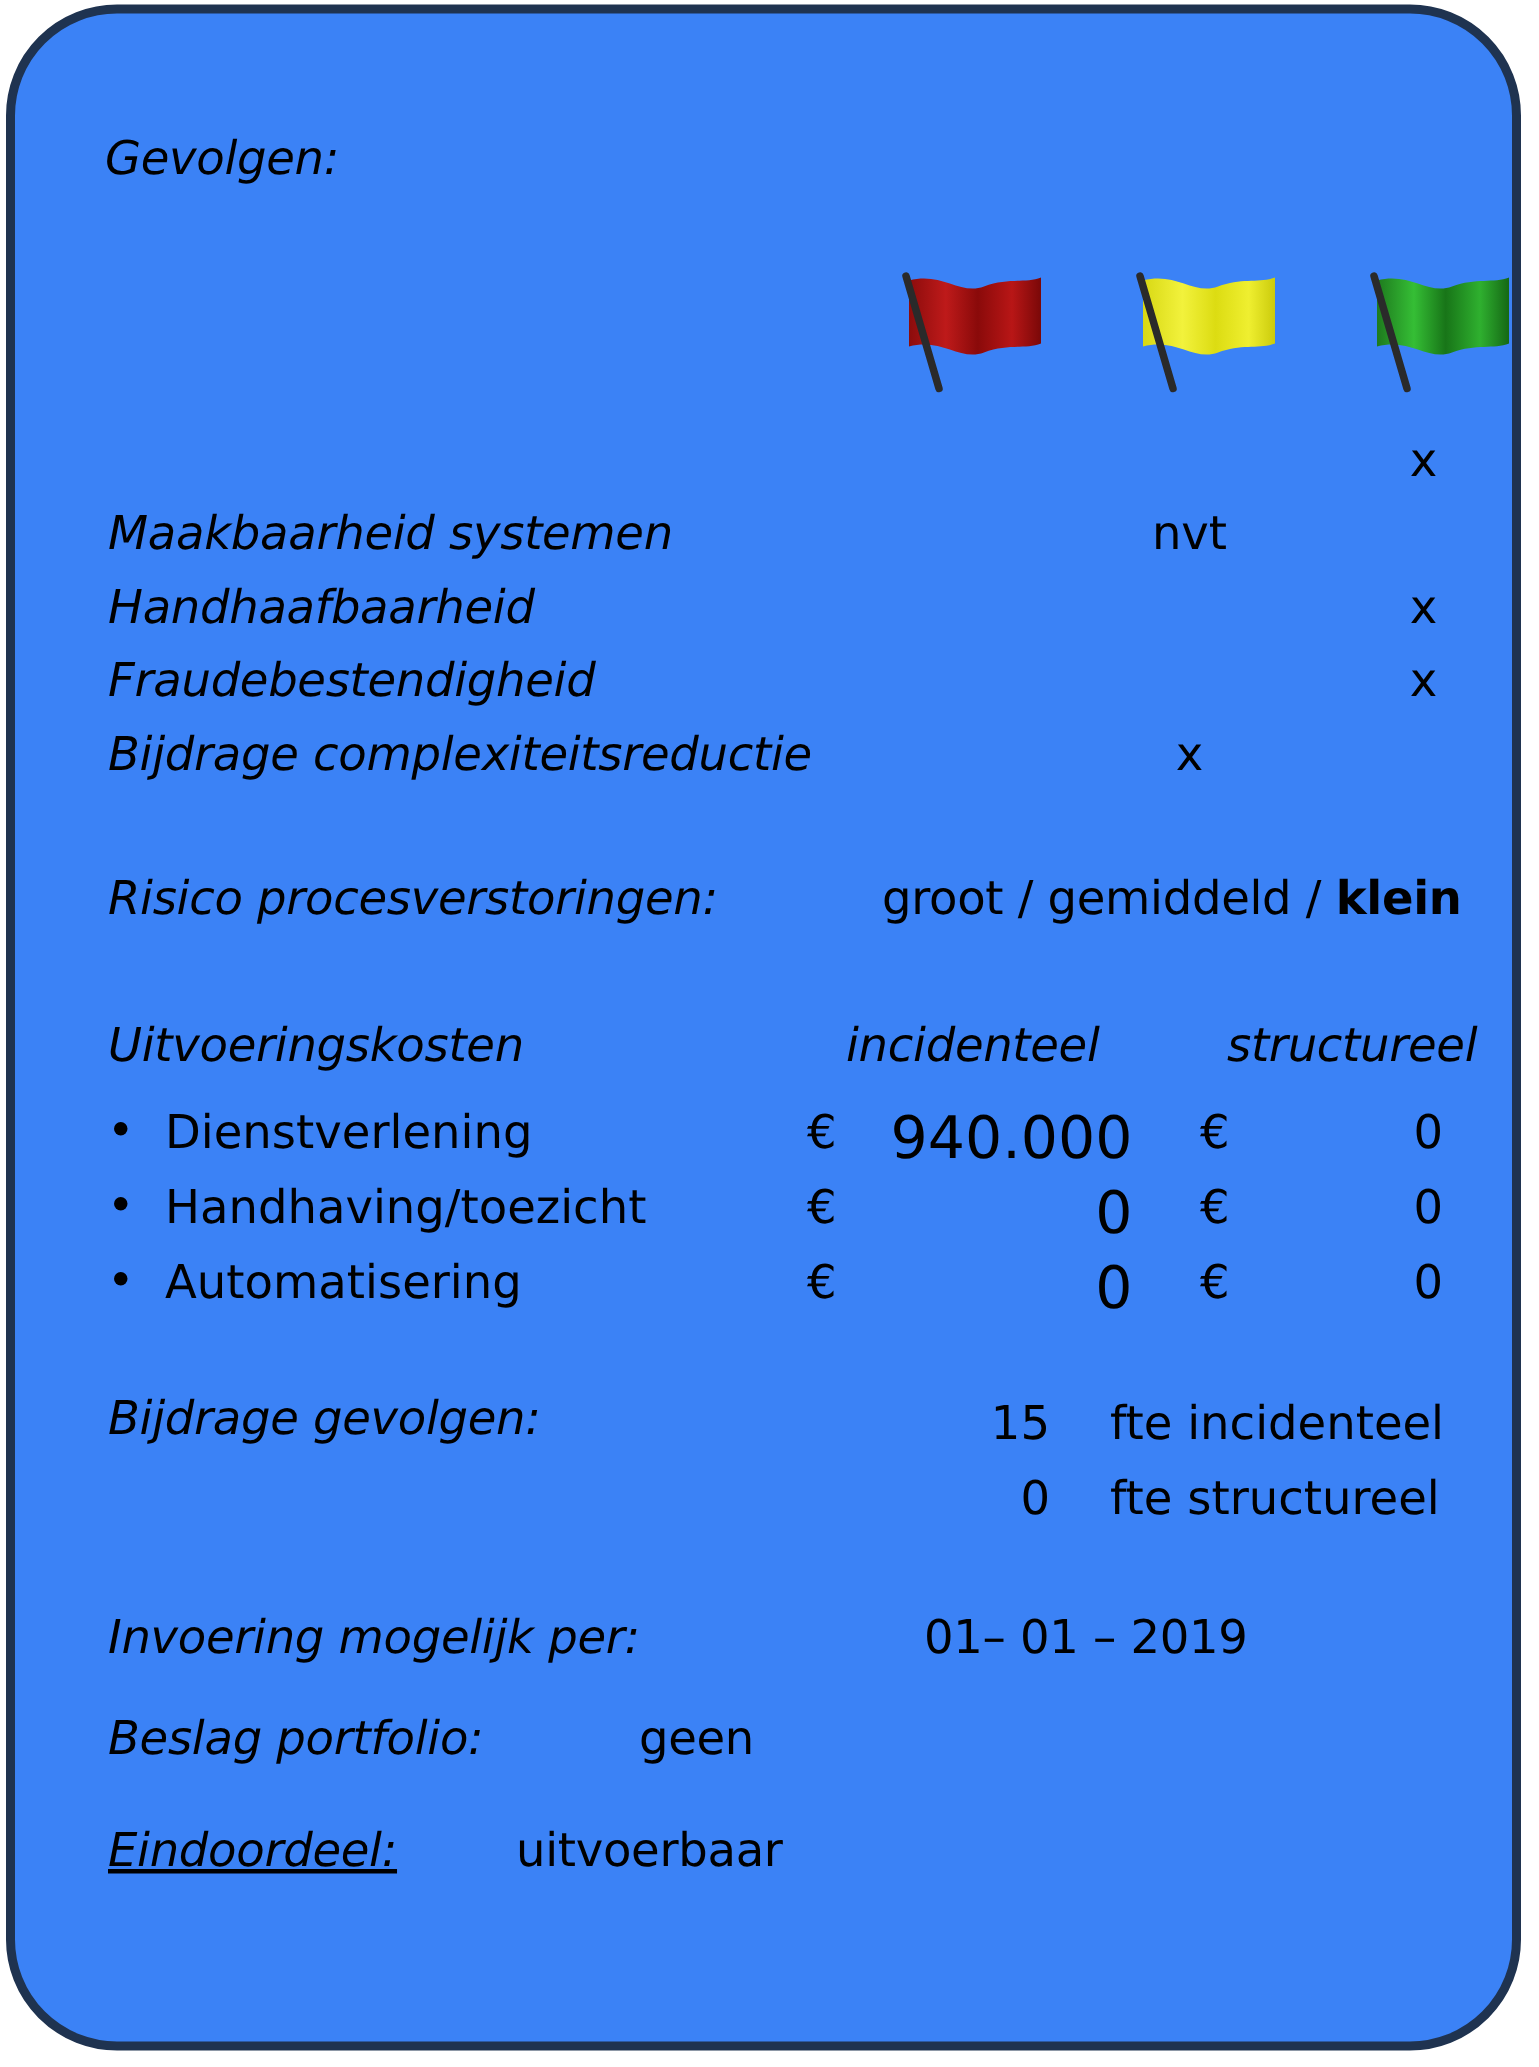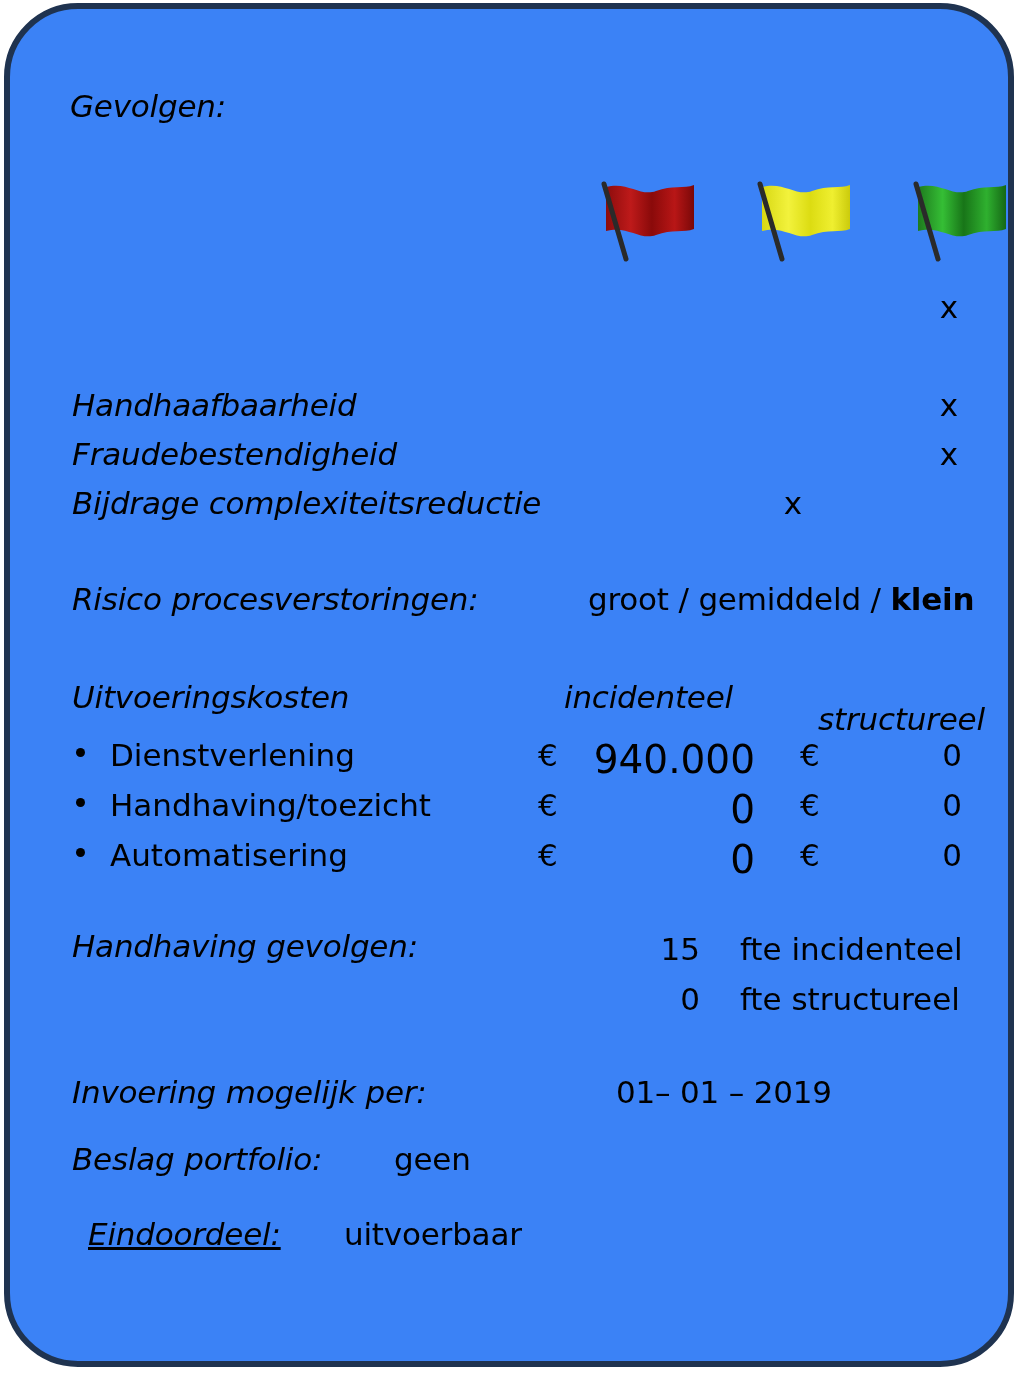--- a/index.html
+++ b/index.html
@@ -46,21 +46,21 @@
   .lbl {                      
     font-style: italic;
     font-size: 31px;
     letter-spacing: -0.2px;
   }
   .val {                      
     font-size: 31px;
     letter-spacing: -0.2px;
   }
   .val-b { font-weight: bold; }
-  .u { text-decoration: underline; margin-left: 16px; }
+  .u { text-decoration: underline; }
 
   
   #gevolgen-label { left: 60px;  top: 82px; }
   #gevolgen-value { left: 416px; top: 82px; }
 
   
   .flag {
     position: absolute;
     width: 104px;
     height: 86px;
@@ -99,21 +99,21 @@
   .mark-yellow { left: 738px; }
   .mark-green  { left: 894px; }
 
   
   #risico-label { left: 62px;  top: 575px; }
   #risico-value { left: 578px; top: 575px; }
 
   
   #kosten-title  { left: 62px;  top: 673px; }
   #kosten-head-1 { left: 554px; top: 673px; font-style: italic; }
-  #kosten-head-2 { left: 808px; top: 695px; font-style: italic; }
+  #kosten-head-2 { left: 808px; top: 673px; font-style: italic; }
 
   .cost-row { position: absolute; left: 0; width: 100%; height: 50px; }
   .cost-bullet {
     position: absolute;
     left: 66px;
     top: 11px;
     width: 9px;
     height: 9px;
     border-radius: 50%;
     background: #000;
@@ -152,21 +152,21 @@
     font-size: 31px;
     white-space: pre;
   }
   .pers-row-1 { top: 922px; }
   .pers-row-2 { top: 972px; }
 
   
   #invoering-label { left: 62px;  top: 1068px; text-align: right; }
   #invoering-value { left: 606px; top: 1068px; }
   #beslag-label    { left: 62px;  top: 1135px; }
-  #beslag-value    { left: 384px; top: 1135px; }
+  #beslag-value    { left: 416px; top: 1135px; }
   #eind-label      { left: 62px;  top: 1210px; }
   #eind-value      { left: 334px; top: 1210px; }
 </style>
 </head>
 <body>
 
 <div id="card">
   <div class="inner">
 
     <div class="t lbl" id="gevolgen-label">Gevolgen:</div>
@@ -215,20 +215,26 @@
         <path d="M10 6 C32 0 44 16 60 10 C76 4 88 8 98 4 L98 48 C88 52 76 48 60 54 C44 60 32 44 10 50 Z" fill="url(#gg)"></path>
         <path d="M8 3 L30 78" stroke="#2A2A2A" stroke-width="5" stroke-linecap="round" fill="none"></path>
       </svg>
     </div>
 
     <div class="crit-row" style="top:280px">
       <span class="crit-mark mark-red"></span>
       <span class="crit-mark mark-yellow"></span>
       <span class="crit-mark mark-green">x</span>
     </div>
+    <div class="crit-row" style="top:329px">
+      <span class="crit-label">Maakbaarheid systemen</span>
+      <span class="crit-mark mark-red"></span>
+      <span class="crit-mark mark-yellow">nvt</span>
+      <span class="crit-mark mark-green"></span>
+    </div>
     <div class="crit-row" style="top:378px">
       <span class="crit-label">Handhaafbaarheid</span>
       <span class="crit-mark mark-red"></span>
       <span class="crit-mark mark-yellow"></span>
       <span class="crit-mark mark-green">x</span>
     </div>
     <div class="crit-row" style="top:427px">
       <span class="crit-label">Fraudebestendigheid</span>
       <span class="crit-mark mark-red"></span>
       <span class="crit-mark mark-yellow"></span>
@@ -266,21 +272,21 @@
     </div>
     <div class="cost-row" style="top:828px">
       <span class="cost-bullet"></span>
       <span class="cost-label">Automatisering</span>
       <span class="cost-cur-1">€</span>
       <span class="cost-amt-1">0</span>
       <span class="cost-cur-2">€</span>
       <span class="cost-amt-2">0</span>
     </div>
 
-    <div class="t lbl" id="pers-label">Handhaving gevolgen:</div>
+    <div class="t lbl" id="pers-label">Bijdrage gevolgen:</div>
     <span class="pers-num pers-row-1">15</span>
     <span class="pers-unit pers-row-1">fte incidenteel</span>
     <span class="pers-num pers-row-2">0</span>
     <span class="pers-unit pers-row-2">fte structureel</span>
 
     <div class="t lbl" id="invoering-label">Invoering mogelijk per:</div>
     <div class="t val" id="invoering-value">01– 01 – 2019</div>
 
     <div class="t lbl" id="beslag-label">Beslag portfolio:</div>
     <div class="t val" id="beslag-value">geen</div>

